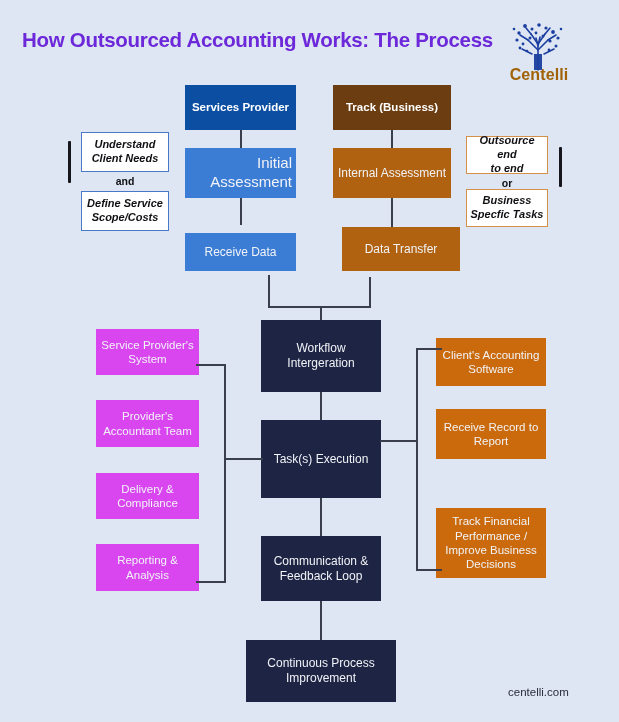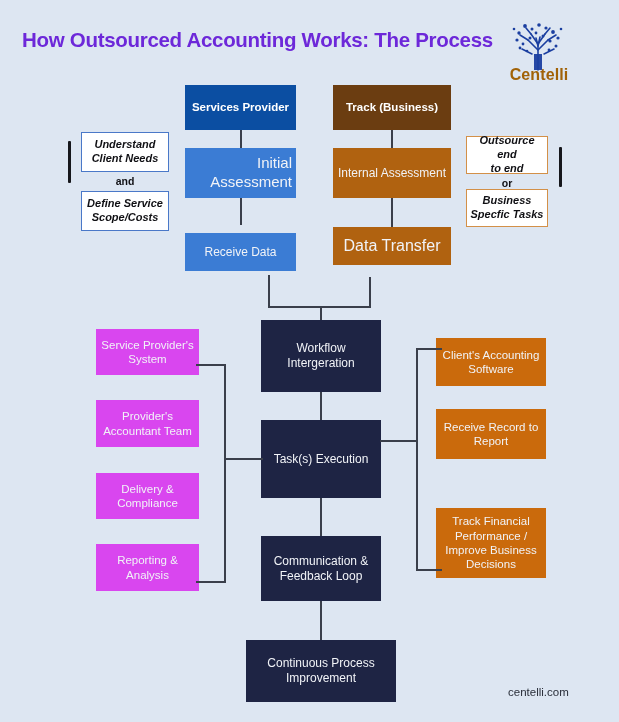--- a/index.html
+++ b/index.html
@@ -137,21 +137,21 @@
   </div>
 
   <div class="ln v" style="left:391px;top:130px;height:18px;"></div>
 
   <div class="node brown-mid" style="left:333px;top:148px;width:118px;height:50px;font-size:12px;">
     <span>Internal Assessment</span>
   </div>
 
   <div class="ln v" style="left:391px;top:198px;height:29px;"></div>
 
-  <div class="node brown-mid" style="left:333px;top:227px;width:118px;height:38px;font-size:16px;">
+  <div class="node brown-mid" style="left:342px;top:227px;width:118px;height:44px;font-size:12px;">
     <span>Data Transfer</span>
   </div>
 
   <div class="ln v" style="left:268px;top:275px;height:33px;"></div>
   <div class="ln v" style="left:369px;top:277px;height:31px;"></div>
   <div class="ln h" style="left:268px;top:306px;width:103px;"></div>
   <div class="ln v" style="left:320px;top:306px;height:16px;"></div>
 
   <div class="bar" style="left:68px;top:141px;height:42px;"></div>
 

